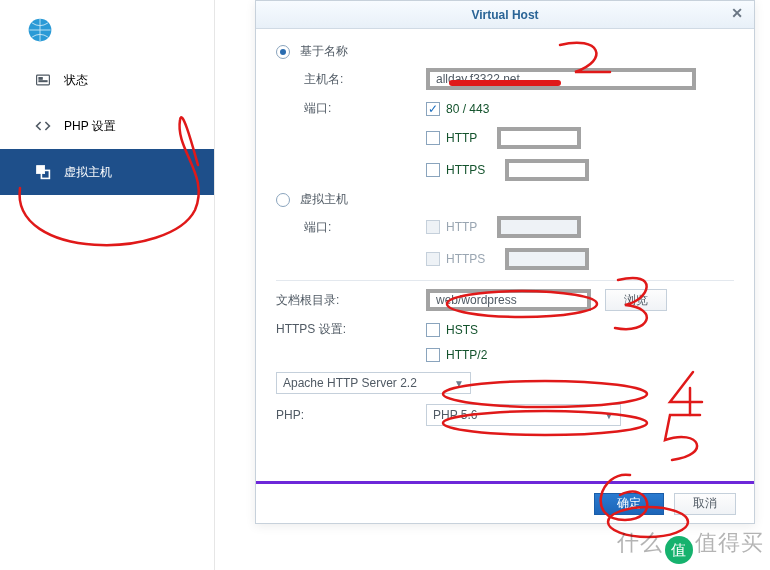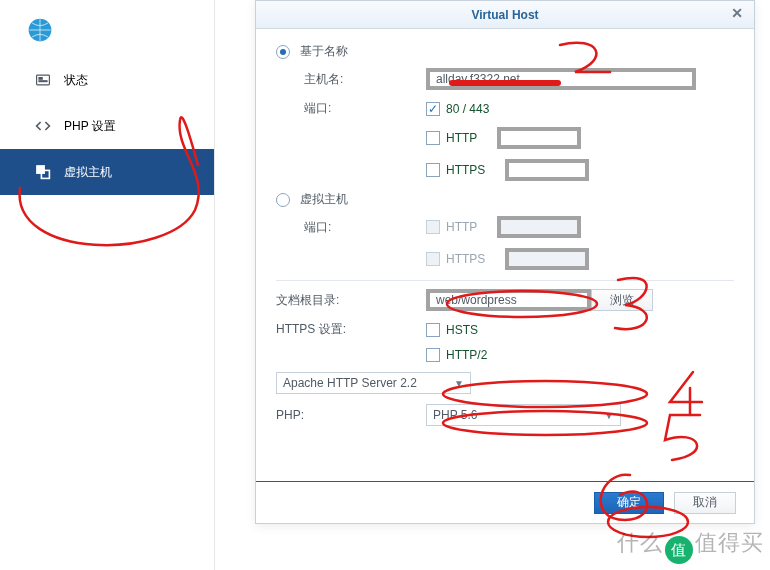--- a/index.html
+++ b/index.html
@@ -151,28 +151,28 @@
     .btn {
       height: 22px;
       border: 1px solid #c5d0db;
       background: linear-gradient(#fdfdfd,#f0f3f6);
       padding: 0 18px;
       font-size: 12px;
       cursor: pointer;
       display: inline-flex;
       align-items: center;
     }
-    .docrow .btn { }
+    .docrow .btn { margin-left: 14px; }
     .hr {
       border-top: 1px solid #e3e8ee;
       margin: 10px 0 8px;
     }
     .modal-footer {
       height: 42px;
-      border-top: 1px solid #6d28d9;
+      border-top: 3px solid #6d28d9;
       display: flex;
       align-items: center;
       justify-content: flex-end;
       padding: 0 18px;
       gap: 10px;
     }
     .modal-footer .btn.primary {
       background: linear-gradient(#2a7bd0,#1d65b8);
       color: #fff;
       border-color: #1a5da9;

